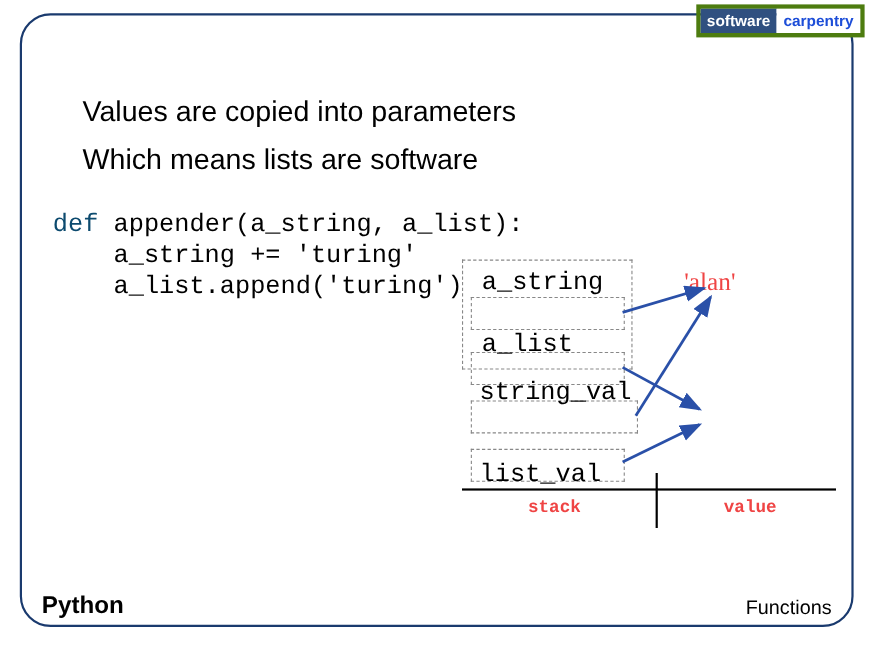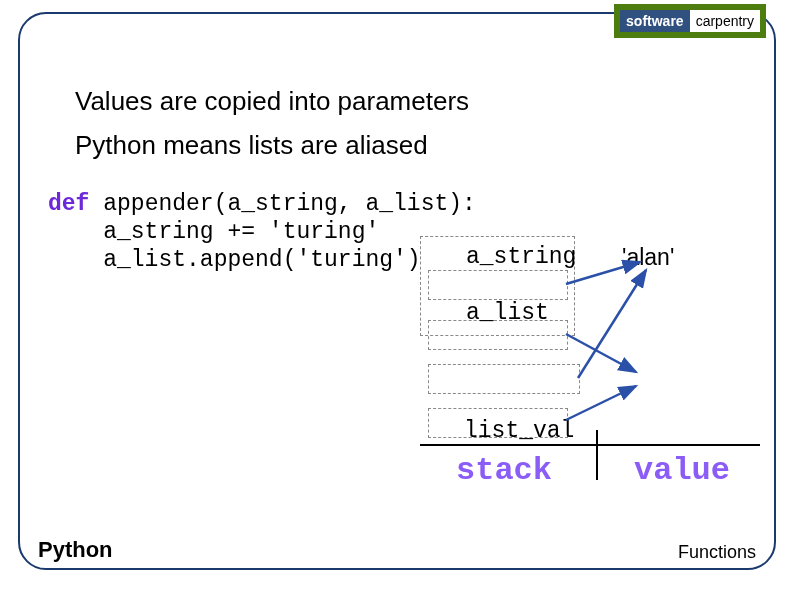--- a/index.html
+++ b/index.html
@@ -1,70 +1,71 @@
 <!DOCTYPE html>
 <html><head>
 <meta charset="utf-8">
 <style>
   * { margin: 0; padding: 0; box-sizing: border-box; }
   html, body { width: 794px; height: 595px; font-family: Arial, Helvetica, sans-serif; background: #fff; color: #000; }
   .slide { position: relative; width: 794px; height: 595px; }
   .outerframe { position: absolute; left: 18px; top: 12px; width: 758px; height: 558px; border: 2px solid #1a3a6e; border-radius: 28px; }
-  .logo { position: absolute; top: 4px; right: 28px; display: flex; border: 6px solid #4d7c0f; }
+  .logo { position: absolute; top: 4px; right: 8px; display: flex; border: 4px solid #4d7c0f; }
   .logo .sw { background: #305080; color: #fff; font-weight: bold; padding: 3px 6px; font-size: 14px; }
-  .logo .cp { background: #fff; color: #000000; font-weight: normal; padding: 3px 6px; font-size: 14px; }
+  .logo .cp { background: #fff; color: #1d4ed8; font-weight: bold; padding: 3px 6px; font-size: 14px; }
   .h1 { position: absolute; left: 75px; top: 86px; font-size: 26px; }
   .h2 { position: absolute; left: 75px; top: 130px; font-size: 26px; }
   .codeblock { position: absolute; left: 48px; top: 190px; font-family: "Courier New", Courier, monospace; font-size: 23px; line-height: 28px; white-space: pre; }
   .codeblock2 { position: absolute; left: 48px; top: 304px; font-family: "Courier New", Courier, monospace; font-size: 23px; line-height: 28px; white-space: pre; }
-  .kwd { color: #6d28d9; font-weight: bold; }
+  .kwd { color: #0c4a6e; font-weight: normal; }
   .diagram { position: absolute; left: 0; top: 0; width: 794px; height: 595px; pointer-events: none; }
   .dashbox { position: absolute; border: 1.5px dashed #888; }
-  .varlabel { position: absolute; font-family: "Courier New", Courier, monospace; font-size: 23px; color: #000; margin-left: 28px; }
-  .valuelabel { position: absolute; font-family: Liberation Sans, sans-serif; font-size: 23px; color: #000000; }
-  .tablelabel { position: absolute; font-family: "Courier New", Courier, monospace; font-size: 32px; font-weight: bold; color: #8b5cf6; text-align: center; }
+  .varlabel { position: absolute; font-family: "Courier New", Courier, monospace; font-size: 23px; color: #000; }
+  .valuelabel { position: absolute; font-family: Liberation Serif, serif; font-size: 23px; color: #ef4444; }
+  .tablelabel { position: absolute; font-family: "Courier New", Courier, monospace; font-size: 16px; font-weight: bold; color: #ef4444; text-align: center; }
   .hline { position: absolute; background: #000; height: 2px; }
   .vline { position: absolute; background: #000; width: 2px; }
   .footer-left { position: absolute; left: 38px; bottom: 32px; font-size: 22px; font-weight: bold; }
   .footer-right { position: absolute; right: 38px; bottom: 32px; font-size: 18px; }
   svg.arrow { position: absolute; overflow: visible; }
 </style>
 </head>
 <body>
 
 <div class="slide">
   <div class="outerframe"></div>
 
   <div class="logo">
     <span class="sw">software</span>
     <span class="cp">carpentry</span>
   </div>
 
   <div class="h1">Values are copied into parameters</div>
-  <div class="h2">Python means lists are aliased</div>
+  <div class="h2">Which means lists are software</div>
 
   <div class="codeblock"><span class="kwd">def</span><span> appender(a_string, a_list):</span>
 <span>    a_string += 'turing'</span>
 <span>    a_list.append('turing')</span></div>
 
 
   <div class="diagram">
 
     <div class="dashbox" style="left:420px; top:236px; width:155px; height:100px;"></div>
 
     <div class="dashbox" style="left:428px; top:270px; width:140px; height:30px;"></div>
 
     <div class="dashbox" style="left:428px; top:320px; width:140px; height:30px;"></div>
 
     <div class="dashbox" style="left:428px; top:364px; width:152px; height:30px;"></div>
 
     <div class="dashbox" style="left:428px; top:408px; width:140px; height:30px;"></div>
 
     <div class="varlabel" style="left:438px; top:244px;">a_string</div>
     <div class="varlabel" style="left:438px; top:300px;text-align:center;">a_list</div>
+    <div class="varlabel" style="left:436px; top:344px;">string_val</div>
     <div class="varlabel" style="left:436px; top:418px;">list_val</div>
 
     <div class="valuelabel" style="left:622px; top:244px;">'alan'</div>
 
     <div class="hline" style="left:420px; top:444px; width:340px;"></div>
 
     <div class="vline" style="left:596px; top:430px; height:50px;"></div>
 
     <div class="tablelabel" style="left:454px; top:452px; width:100px;">stack</div>
     <div class="tablelabel" style="left:632px; top:452px; width:100px;">value</div>

